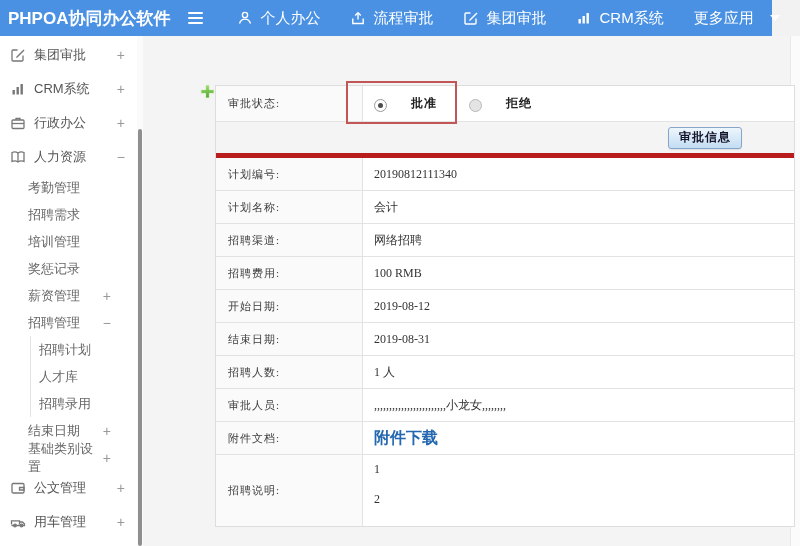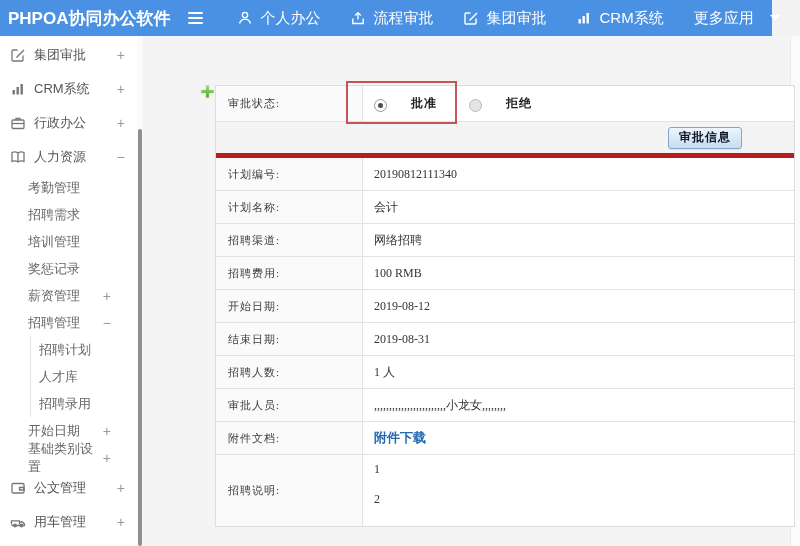--- a/index.html
+++ b/index.html
@@ -60,21 +60,21 @@
   .row:last-child { border-bottom: none; }
   .row.h36 { height: 36px; }
   .row.h71 { height: 71px; }
   .cell-label {
     width: 147px; flex: 0 0 147px; background: #fafafa; border-right: 1px solid #e3e3e3;
     font-size: 11px; color: #3c3c3c; display: flex; align-items: center; padding-left: 12px;
     letter-spacing: 1px;
   }
   .cell-value { flex: 1; background: #fff; font-size: 12px; color: #333; display: flex; align-items: center; padding-left: 11px; }
   .cell-value.multiline { flex-direction: column; align-items: flex-start; justify-content: flex-start; padding-top: 7px; gap: 15px; }
-  .cell-value a { color: #2368b0; text-decoration: none; font-weight: bold; font-size: 13px; font-family: Liberation Serif, serif; }
+  .cell-value a { color: #2368b0; text-decoration: none; font-weight: bold; font-size: 16px; font-family: Liberation Serif, serif; }
 
   .btn-row { height: 36px; background: #f4f4f4; border-bottom: 5px solid #b91c1c; display: flex; align-items: center; justify-content: flex-end; }
   .approve-btn {
     margin-right: 52px; height: 22px; padding: 0 10px;
     border: 1px solid #86a5c8; border-radius: 3px;
     background: linear-gradient(#eef6fd, #c3ddf2);
     font-family: "Liberation Serif", "DejaVu Serif", serif;
     font-size: 12px; font-weight: bold; color: #14142a; letter-spacing: 1px;
     cursor: pointer; box-shadow: 0 1px 1px rgba(0,0,0,0.08);
   }
@@ -227,21 +227,21 @@
     </div>
     <div class="side-item lv2">
       <span>人才库</span>
     </div>
     <div class="side-item lv2">
       <span>招聘录用</span>
     </div>
   </div>
 
   <div class="side-item lv1">
-    <span>开始日期</span>
+    <span>结束日期</span>
     <span class="expander">+</span>
   </div>
   <div class="side-item lv1">
     <span>基础类别设置</span>
     <span class="expander">+</span>
   </div>
 
   <div class="side-item lv0">
     <span class="s-icon">
       <svg width="16" height="16" viewBox="0 0 16 16" fill="none" stroke="#777" stroke-width="1.3">

